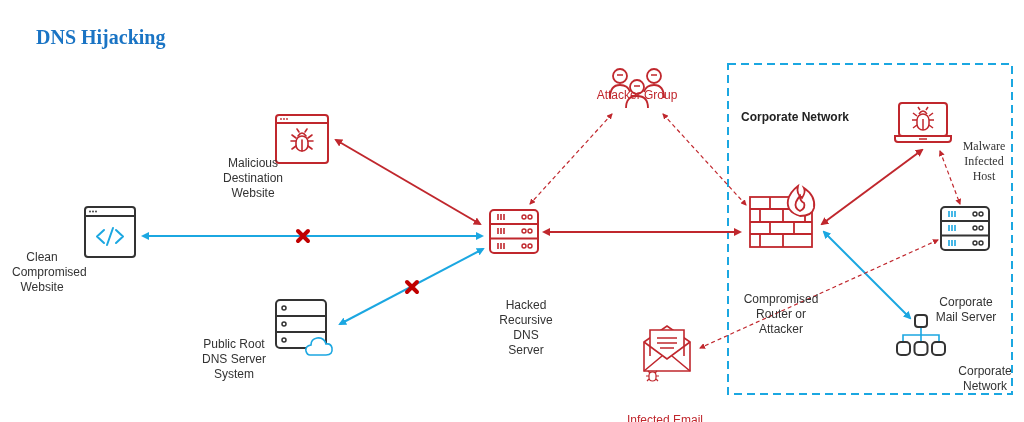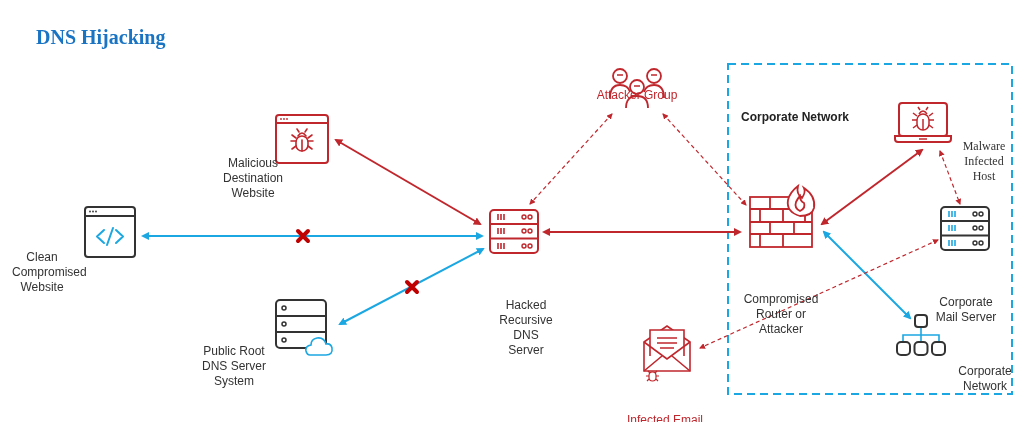--- a/index.html
+++ b/index.html
@@ -171,21 +171,21 @@
     </g>
   </g>
 </svg>
 
 <div class="lbl" style="left:12px;top:209px;width:60px;white-space:pre-line;">Clean
 Compromised
 Website</div>
 <div class="lbl" style="left:218px;top:115px;width:70px;white-space:pre-line;">Malicious
 Destination
 Website</div>
-<div class="lbl" style="left:196px;top:303px;width:76px;white-space:pre-line;">Public Root
+<div class="lbl" style="left:196px;top:296px;width:76px;white-space:pre-line;">Public Root
 DNS Server
 System</div>
 <div class="lbl" style="left:491px;top:257px;width:70px;white-space:pre-line;">Hacked
 Recursive
 DNS
 Server</div>
 <div class="lbl red" style="left:582px;top:47px;width:110px;">Attacker Group</div>
 <div class="lbl bold" style="left:741px;top:69px;font-size:12px;">Corporate Network</div>
 <div class="lbl" style="left:956px;top:98px;width:56px;white-space:pre-line;font-family:Liberation Serif, serif;">Malware
 Infected

